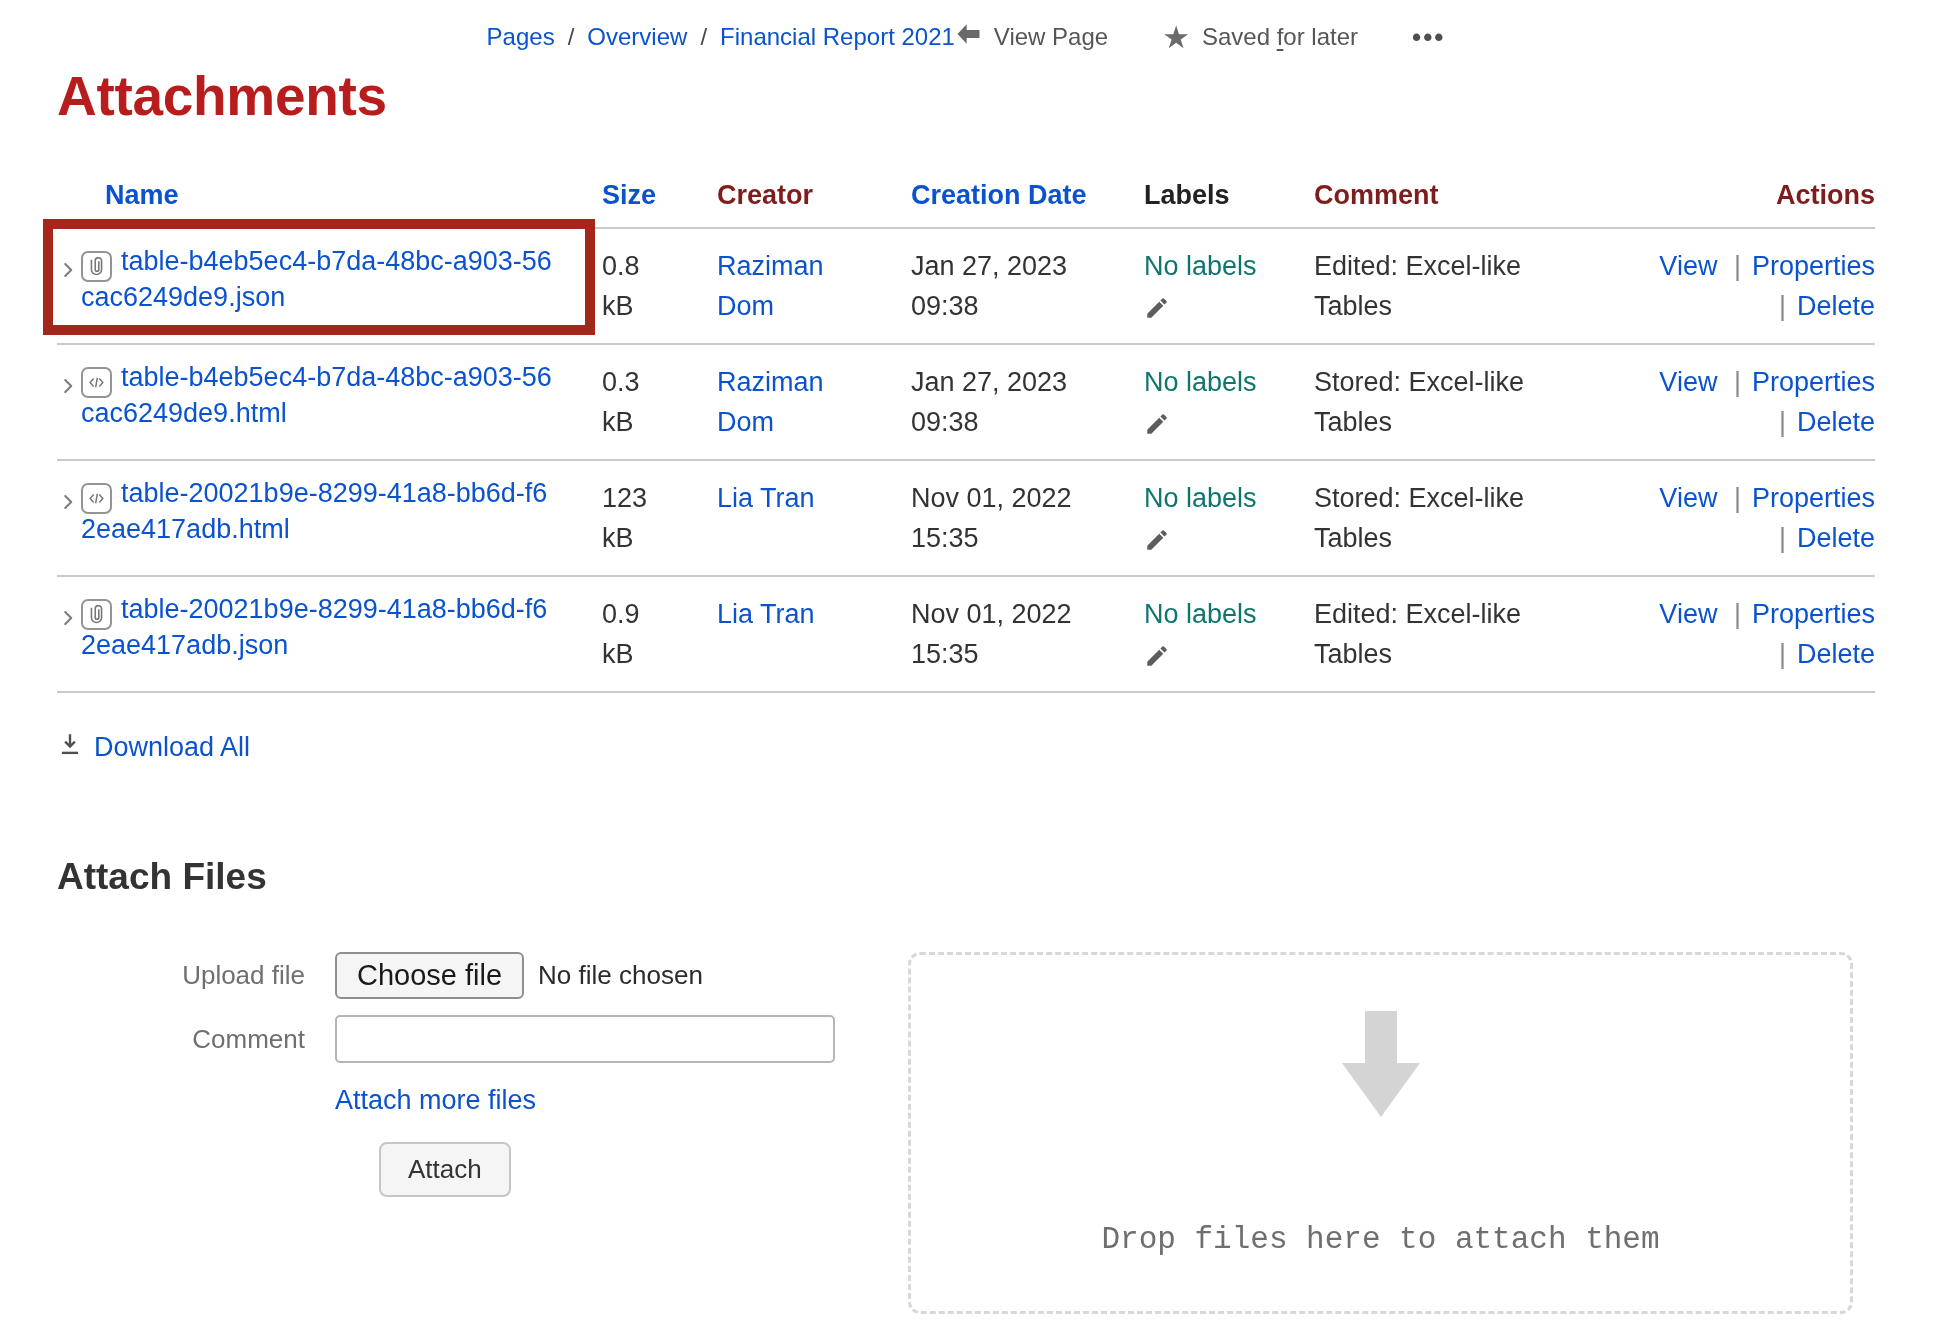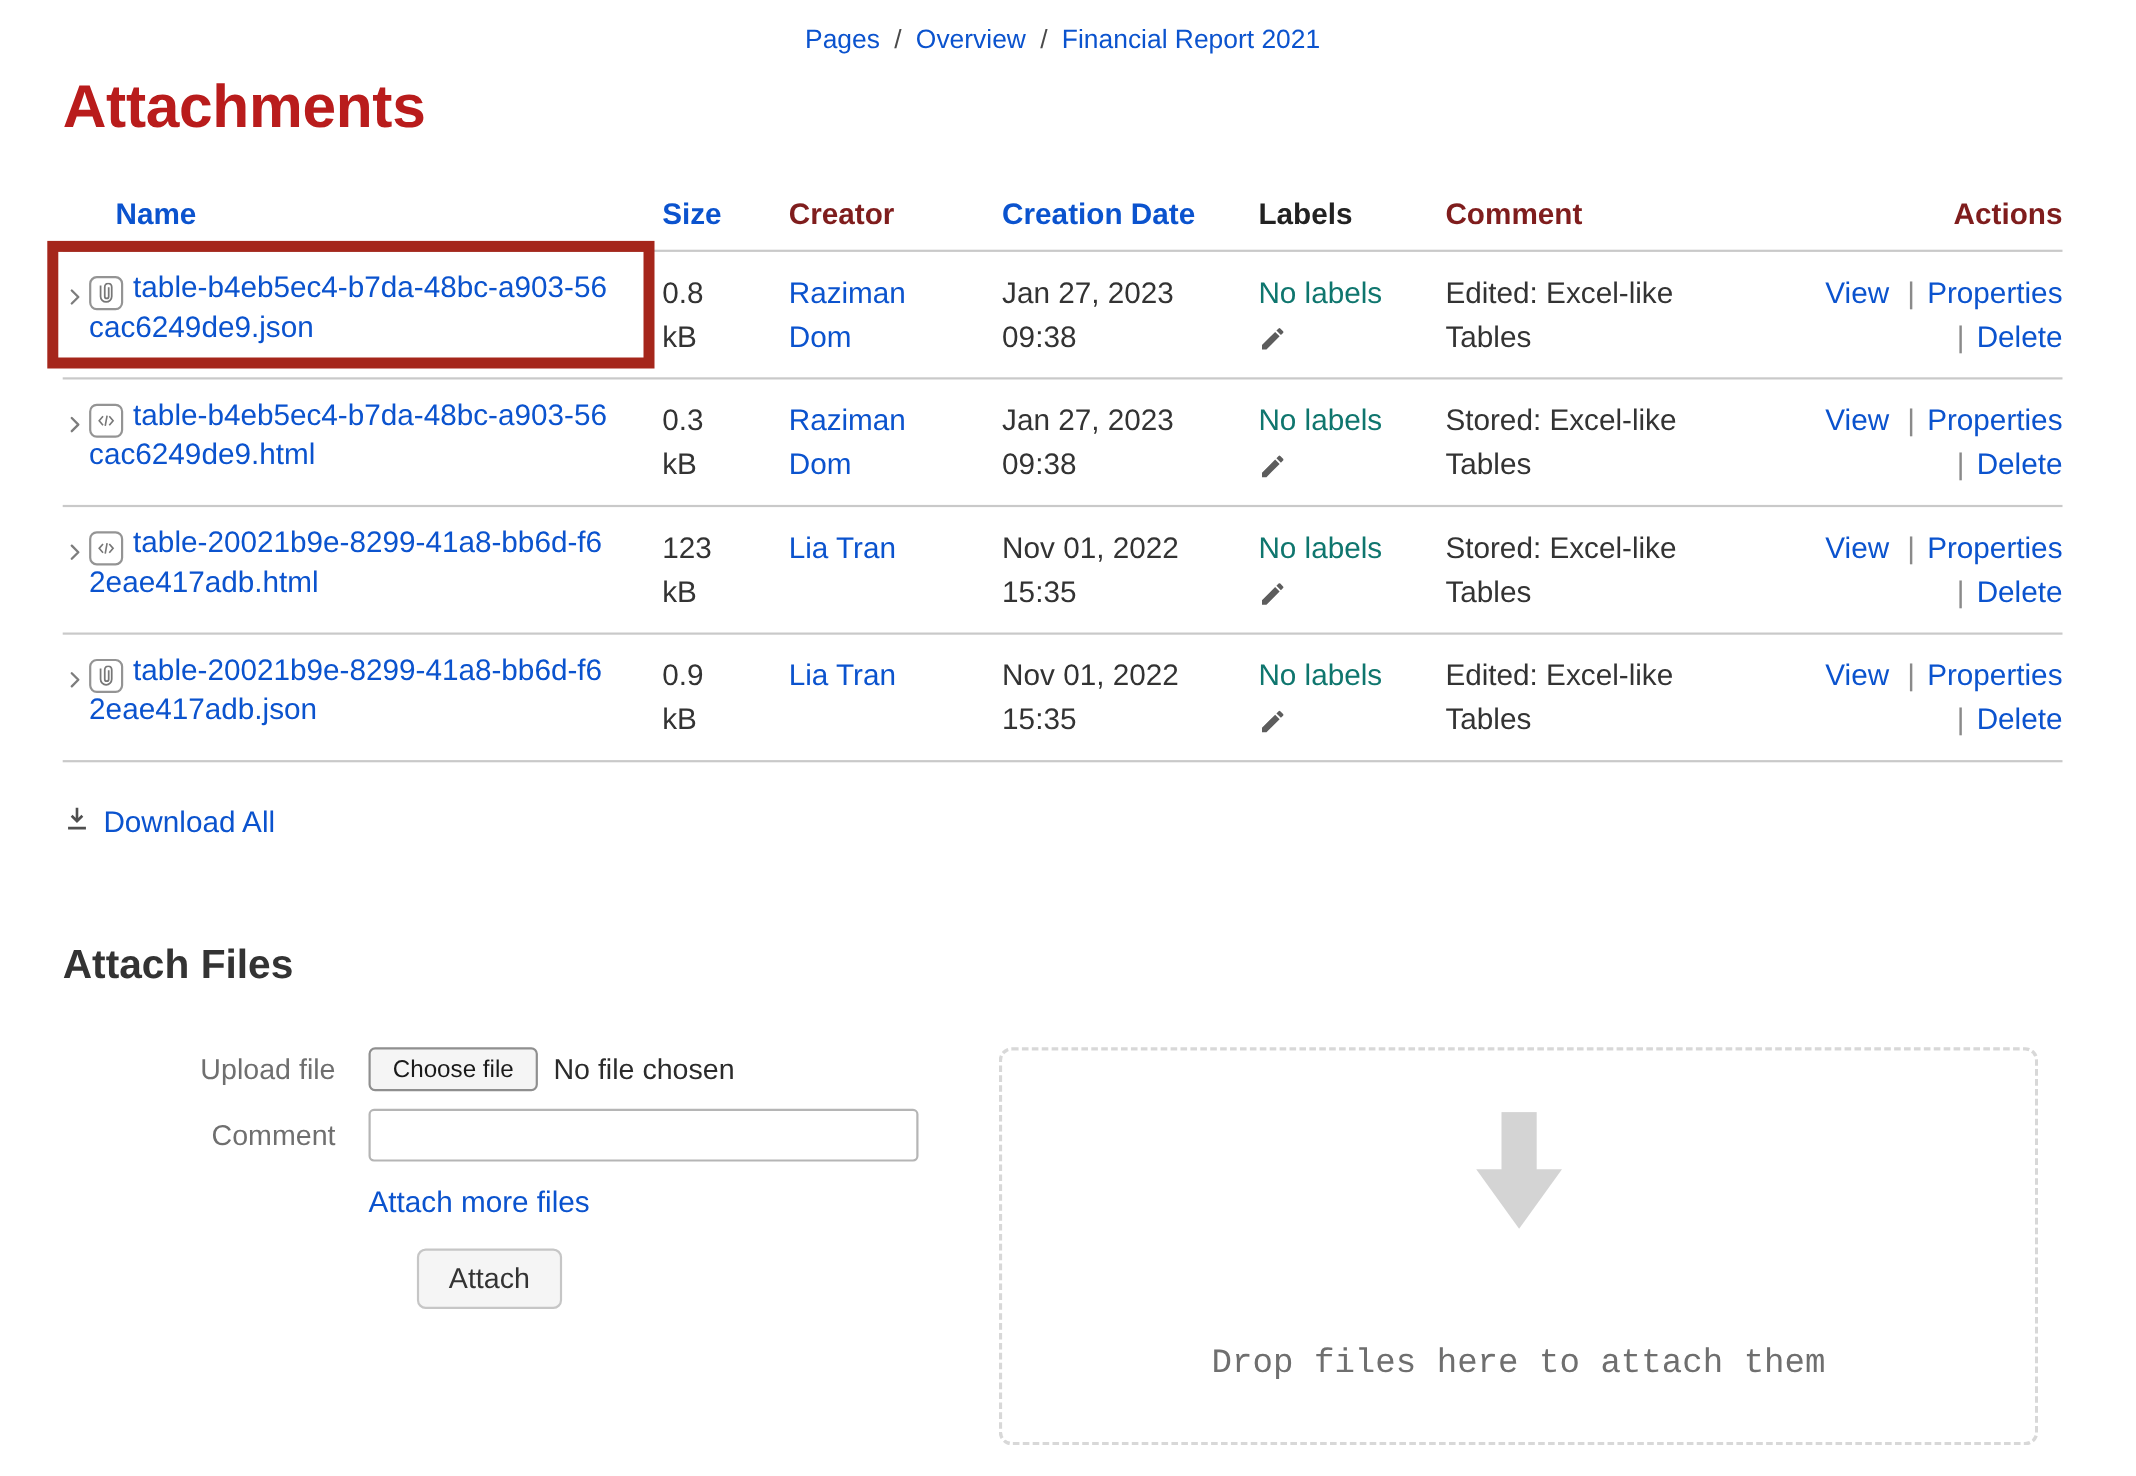--- a/index.html
+++ b/index.html
@@ -54,21 +54,21 @@
   
   .download-all { margin-top:38px; display:flex; align-items:center; gap:11px; font-size:27px; }
 
   
   .attach-heading { margin-top:92px; font-size:37px; font-weight:600; color:#333; }
   .attach-layout { margin-top:54px; display:flex; align-items:flex-start; }
   .attach-form { width:851px; }
   .form-row { display:flex; align-items:center; margin-bottom:16px; }
   .form-label { width:278px; padding-right:30px; text-align:right; color:#6f6f6f; font-size:26px; }
   .file-control { display:flex; align-items:center; gap:14px; font-size:26px; color:#2b2b2b; }
-  .choose-btn { font-family:"Liberation Sans",sans-serif; font-size:22px; color:#1a1a1a;
+  .choose-btn { font-family:"Liberation Sans",sans-serif; font-size:29px; color:#1a1a1a;
      background:#f5f5f5; border:2px solid #8f8f8f; border-radius:6px; padding:5px 20px; cursor:pointer; }
   .comment-input { width:500px; height:48px; border:2px solid #b5b5b5; border-radius:5px;
      font-size:26px; padding:0 12px; font-family:"Liberation Sans",sans-serif; }
   .attach-more { font-size:27px; margin:6px 0 10px; display:inline-block; }
   .attach-btn { font-family:"Liberation Sans",sans-serif; font-size:26px; color:#333;
      background:#f5f5f5; border:2px solid #c6c6c6; border-radius:8px; padding:10px 27px; cursor:pointer;margin-left:44px; }
 
   .dropzone { width:945px; height:362px; margin-left:auto; margin-right:22px;
      border:3px dashed #d8d8d8; border-radius:12px; display:flex; flex-direction:column;
      align-items:center; padding-top:56px;font-family:Liberation Mono, monospace; }
@@ -79,20 +79,35 @@
 
 <div class="container">
 
   <div class="topbar">
     <div class="breadcrumb">
       <a class="crumb">Pages</a>
       <span class="bsep">/</span>
       <a class="crumb">Overview</a>
       <span class="bsep">/</span>
       <a class="crumb">Financial Report 2021</a>
+    </div>
+    <div class="pageactions">
+      <a class="pa-item" style="color:#565656">
+        <span>
+          <svg width="27" height="22" viewBox="0 0 22 18">
+              <path d="M9.5 1L2 9l7.5 8v-4.8h10.5V5.8H9.5z" fill="#696969"></path>
+            </svg>
+        </span>
+        <span>View Page</span>
+      </a>
+      <a class="pa-item" style="color:#565656">
+        <span style="font-size:31px; color:#6b6b6b; line-height:1;">★</span>
+        <span><span>Saved </span><span class="u-key">f</span><span>or later</span></span>
+      </a>
+      <a class="dots">•••</a>
     </div>
   </div>
 
   <h1 class="page-title">Attachments</h1>
 
   <div class="attach-table">
     <div class="thead">
       <a class="col-name hlink">Name</a>
       <a class="col-size hlink">Size</a>
       <div class="col-creator hplain">Creator</div>

